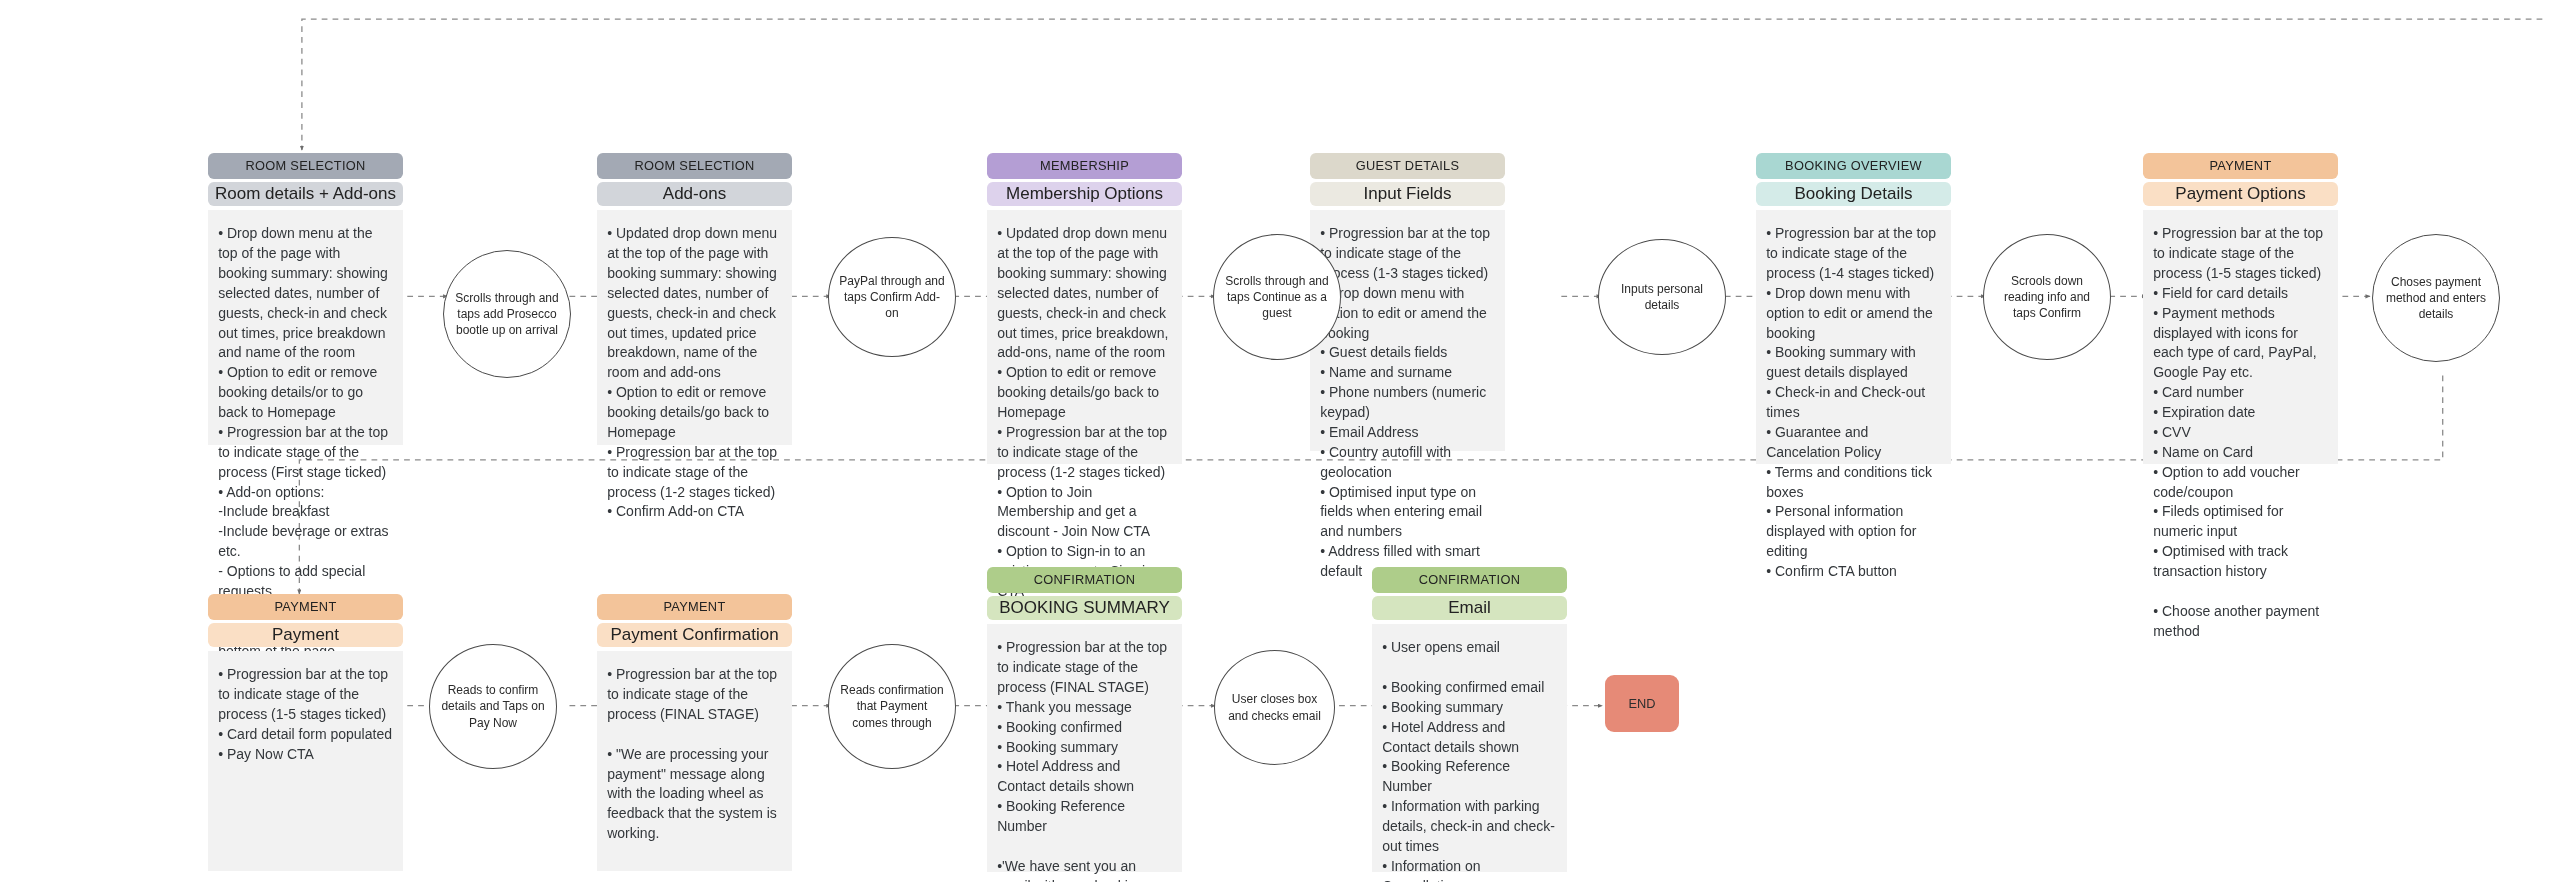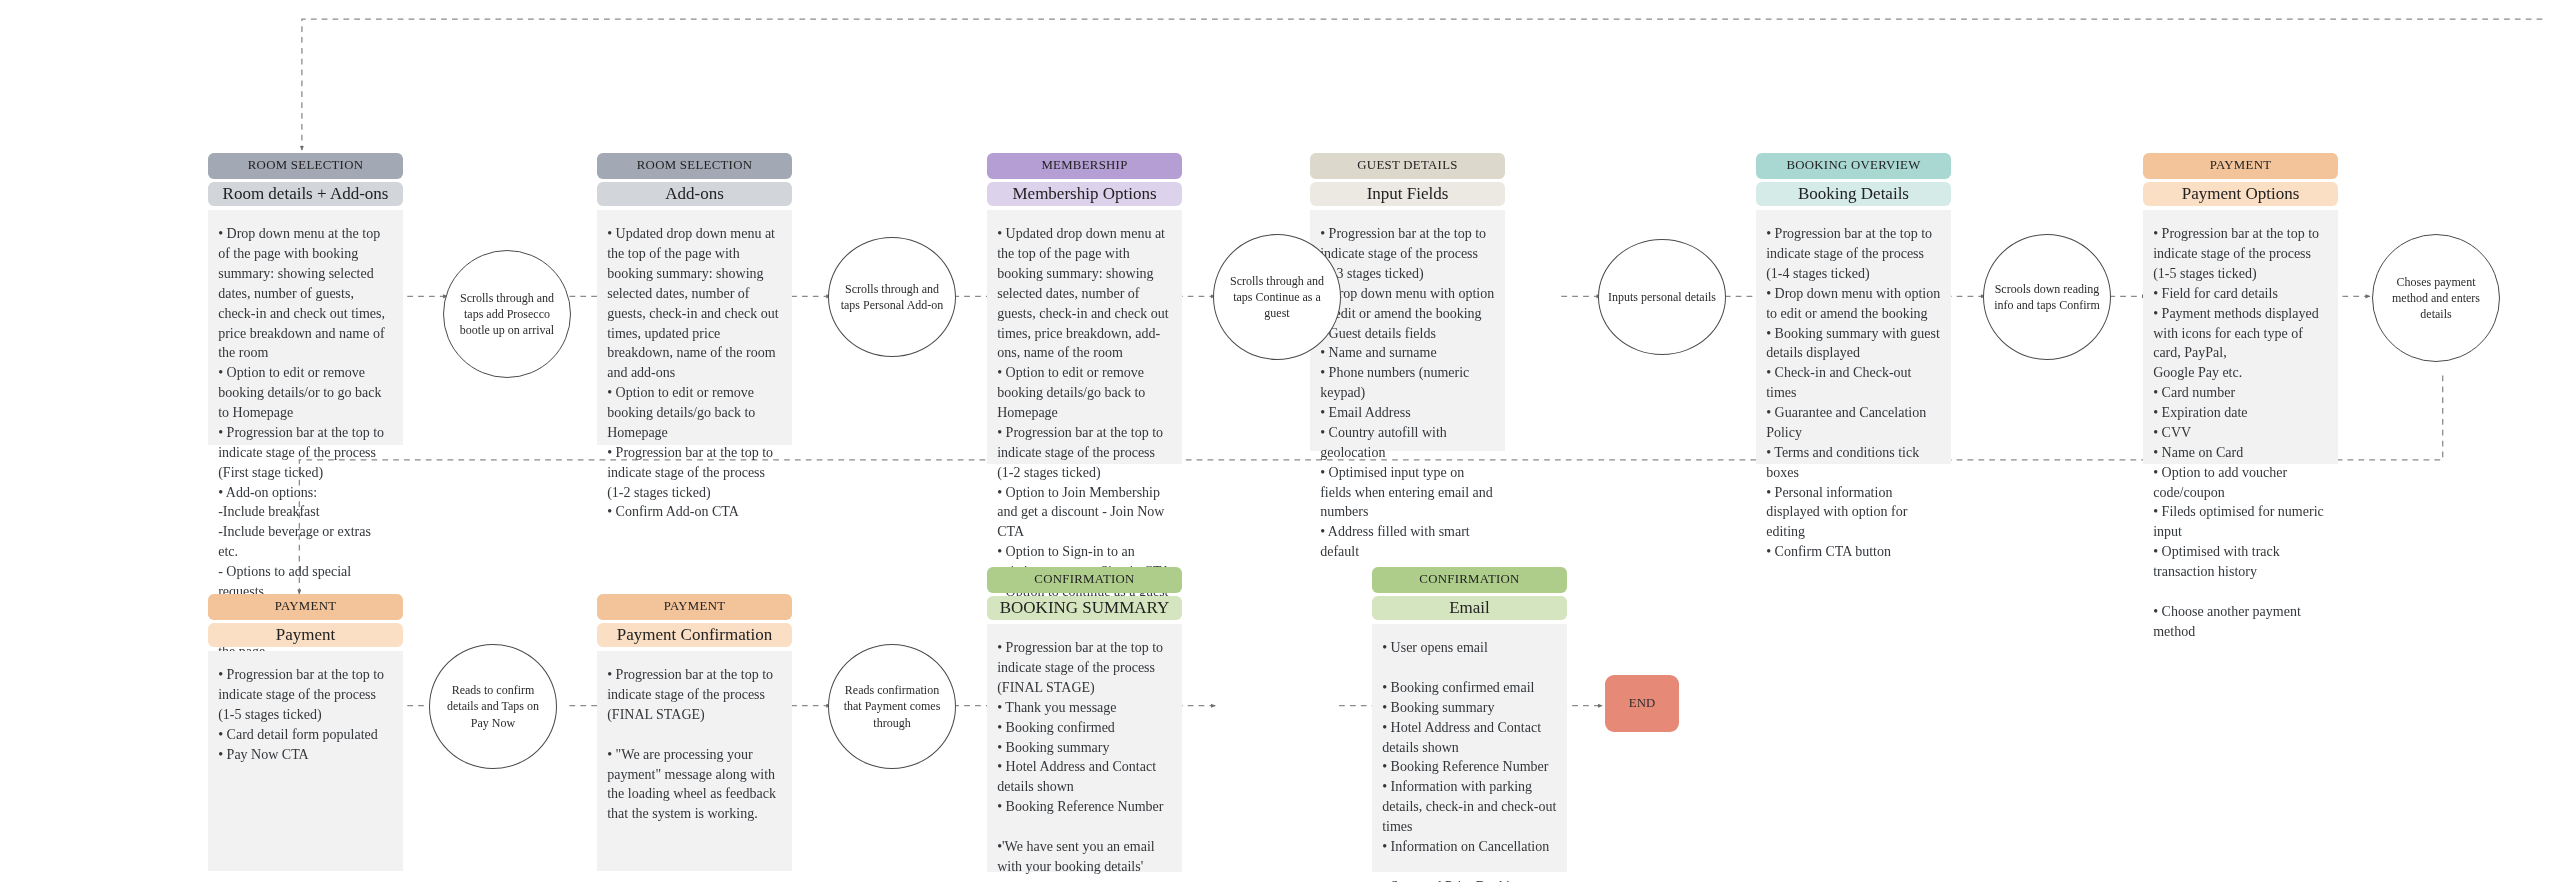--- a/index.html
+++ b/index.html
@@ -7,21 +7,20 @@
     font-family:"Liberation Sans","DejaVu Sans",sans-serif;
     color:#2b2b2b;
     -webkit-font-smoothing:antialiased;
   }
   #canvas{
     position:relative;
     width:2576px;
     height:882px;
     background:#ffffff;
     overflow:hidden;
-    font-family:Liberation Serif, serif;
   }
   
   #wires{position:absolute;left:0;top:0;width:2576px;height:882px;pointer-events:none;}
 
   
   .card{
     position:absolute;
     width:195px;
     display:flex;
     flex-direction:column;
@@ -191,21 +190,21 @@
 • Fileds optimised for numeric input
 • Optimised with track transaction history
 
 • Choose another payment method</div>
   </div>
 
   <div class="circle" style="left:443px; top:250px; width:128px; height:128px;">
     <span>Scrolls through and taps add Prosecco bootle up on arrival</span>
   </div>
   <div class="circle" style="left:828px; top:237px; width:128px; height:120px;">
-    <span>Scrolls through and taps Personal Add-on</span>
+    <span>PayPal through and taps Confirm Add-on</span>
   </div>
   <div class="circle" style="left:1213px; top:234px; width:128px; height:126px;">
     <span>Scrolls through and taps Continue as a guest</span>
   </div>
   <div class="circle" style="left:1598px; top:239px; width:128px; height:116px;">
     <span>Inputs personal details</span>
   </div>
   <div class="circle" style="left:1983px; top:234px; width:128px; height:126px;">
     <span>Scrools down reading info and taps Confirm</span>
   </div>
@@ -258,19 +257,22 @@
 
 • Save and Print Booking reference (PDF file) attached to the email.</div>
   </div>
 
   <div class="circle" style="left:429px; top:644px; width:128px; height:125px;">
     <span>Reads to confirm details and Taps on Pay Now</span>
   </div>
   <div class="circle" style="left:828px; top:644px; width:128px; height:125px;">
     <span>Reads confirmation that Payment comes through</span>
   </div>
+  <div class="circle" style="left:1214px; top:650px; width:121px; height:115px;">
+    <span>User closes box and checks email</span>
+  </div>
 
   <div class="terminator" style="left:1605px; top:675px; width:74px; height:57px; background:#e68a77;">
     <span>END</span>
   </div>
 
 </div>
 
 
 </body></html>

